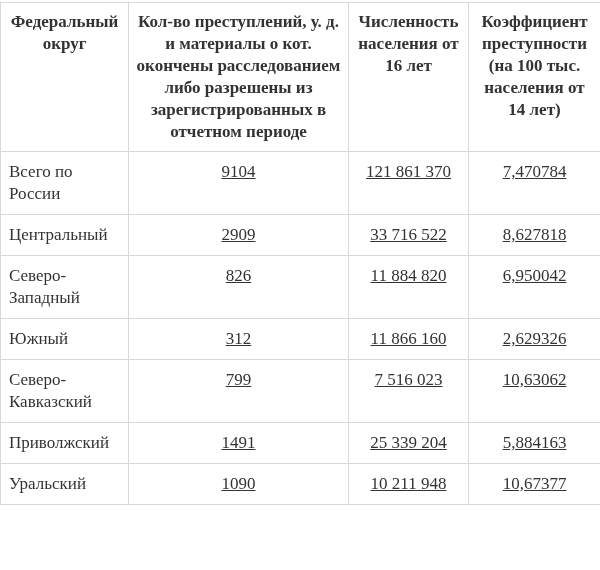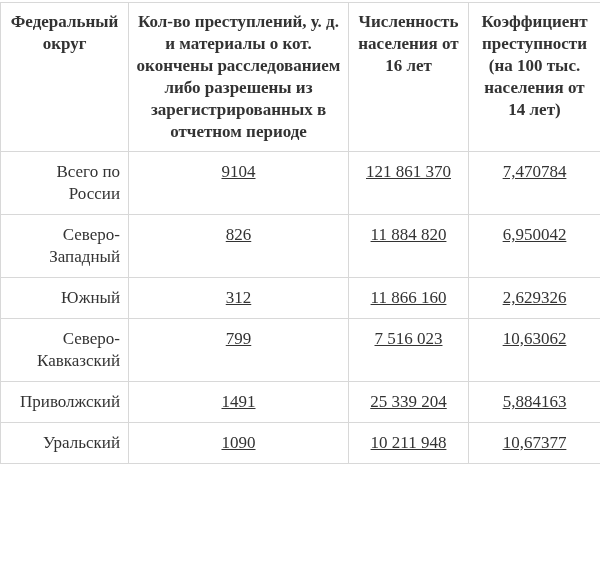--- a/index.html
+++ b/index.html
@@ -31,21 +31,21 @@
     line-height: 22px;
     padding: 8px 5px;
     margin-top: 10px;
   }
   table.stats td {
     font-size: 17px;
     line-height: 22px;
     padding: 9px 8px;
   }
   td.district {
-    text-align: right;
+    text-align: left;
   }
   td.num {
     text-align: center;
     white-space: nowrap;
     text-decoration: underline;
   }
 </style>
 </head>
 <body>
 
@@ -63,20 +63,26 @@
       <th>Численность населения от 16 лет</th>
       <th>Коэффициент преступности (на 100 тыс. населения от 14 лет)</th>
     </tr>
   </thead>
   <tbody>
     <tr>
       <td class="district">Всего по России</td>
       <td class="num">9104</td>
       <td class="num">121 861 370</td>
       <td class="num">7,470784</td>
+    </tr>
+    <tr>
+      <td class="district">Центральный</td>
+      <td class="num">2909</td>
+      <td class="num">33 716 522</td>
+      <td class="num">8,627818</td>
     </tr>
     <tr>
       <td class="district">Северо-Западный</td>
       <td class="num">826</td>
       <td class="num">11 884 820</td>
       <td class="num">6,950042</td>
     </tr>
     <tr>
       <td class="district">Южный</td>
       <td class="num">312</td>

